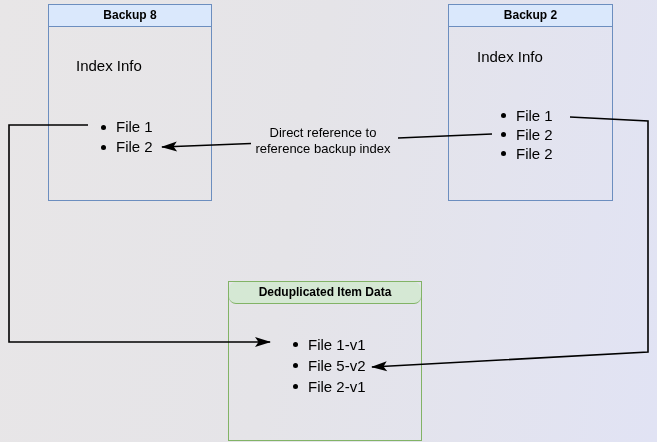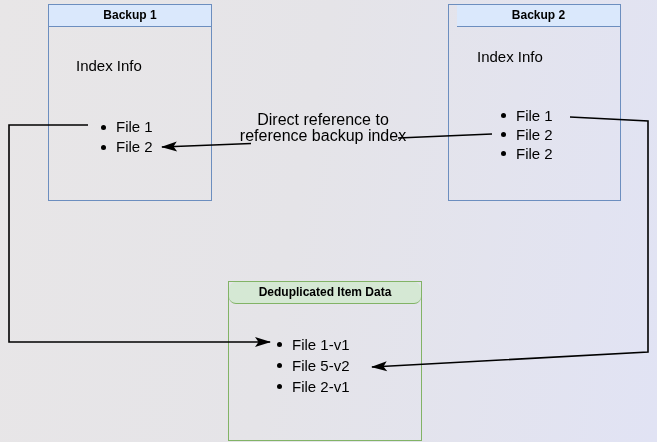--- a/index.html
+++ b/index.html
@@ -53,23 +53,23 @@
     content:"";
     position:absolute;left:0;top:calc(50% - 2.5px);
     width:5px;height:5px;border-radius:50%;
     background:#000;
   }
   .lh20 li{height:20px;line-height:20px;}
   .lh19 li{height:19px;line-height:19px;}
   .lh21 li{height:21px;line-height:21px;}
   .annotation{
     position:absolute;
-    left:238px;top:112px;width:170px;
+    left:238px;top:125px;width:170px;
     text-align:center;
-    font-size:16px;line-height:16px;
+    font-size:13px;line-height:16px;
     z-index:2;
     white-space:nowrap;
   }
 </style>
 </head>
 <body>
 
 <div class="stage">
 
   <svg class="connectors" viewBox="0 0 657 442" xmlns="http://www.w3.org/2000/svg">
@@ -78,41 +78,41 @@
         <path d="M1,1 L17,6 L1,11 L4.5,6 Z" fill="#000"></path>
       </marker>
     </defs>
     <path d="M 88 125 L 9 125 L 9 342 L 270 342" fill="none" stroke="#000" stroke-width="1.6" marker-end="url(#ah)"></path>
     <path d="M 570 117 L 648 121 L 648 352 L 372 367" fill="none" stroke="#000" stroke-width="1.6" marker-end="url(#ah)"></path>
     <path d="M 492 134 L 398 138" fill="none" stroke="#000" stroke-width="1.6"></path>
     <path d="M 251 143.5 L 162 147" fill="none" stroke="#000" stroke-width="1.6" marker-end="url(#ah)"></path>
   </svg>
 
   <div class="node blue" style="left:48px;top:4px;width:162px;height:195px;">
-    <div class="node-header">Backup 1</div>
+    <div class="node-header">Backup 8</div>
     <div class="node-label" style="left:27px;top:52px;">Index Info</div>
     <ul class="item-list lh20" style="left:52px;top:112px;">
       <li>File 1</li>
       <li>File 2</li>
     </ul>
   </div>
 
-  <div class="node blue" style="left:448px;top:4px;width:163px;height:195px;padding-left:8px;">
+  <div class="node blue" style="left:448px;top:4px;width:163px;height:195px;">
     <div class="node-header">Backup 2</div>
     <div class="node-label" style="left:28px;top:43px;">Index Info</div>
     <ul class="item-list lh19" style="left:52px;top:101px;">
       <li>File 1</li>
       <li>File 2</li>
       <li>File 2</li>
     </ul>
   </div>
 
   <div class="node green" style="left:228px;top:281px;width:192px;height:158px;">
     <div class="node-header">Deduplicated Item Data</div>
-    <ul class="item-list lh21" style="left:48px;top:52px;">
+    <ul class="item-list lh21" style="left:64px;top:52px;">
       <li>File 1-v1</li>
       <li>File 5-v2</li>
       <li>File 2-v1</li>
     </ul>
   </div>
 
   <div class="annotation">
     <div>Direct reference to</div>
     <div>reference backup index</div>
   </div>

